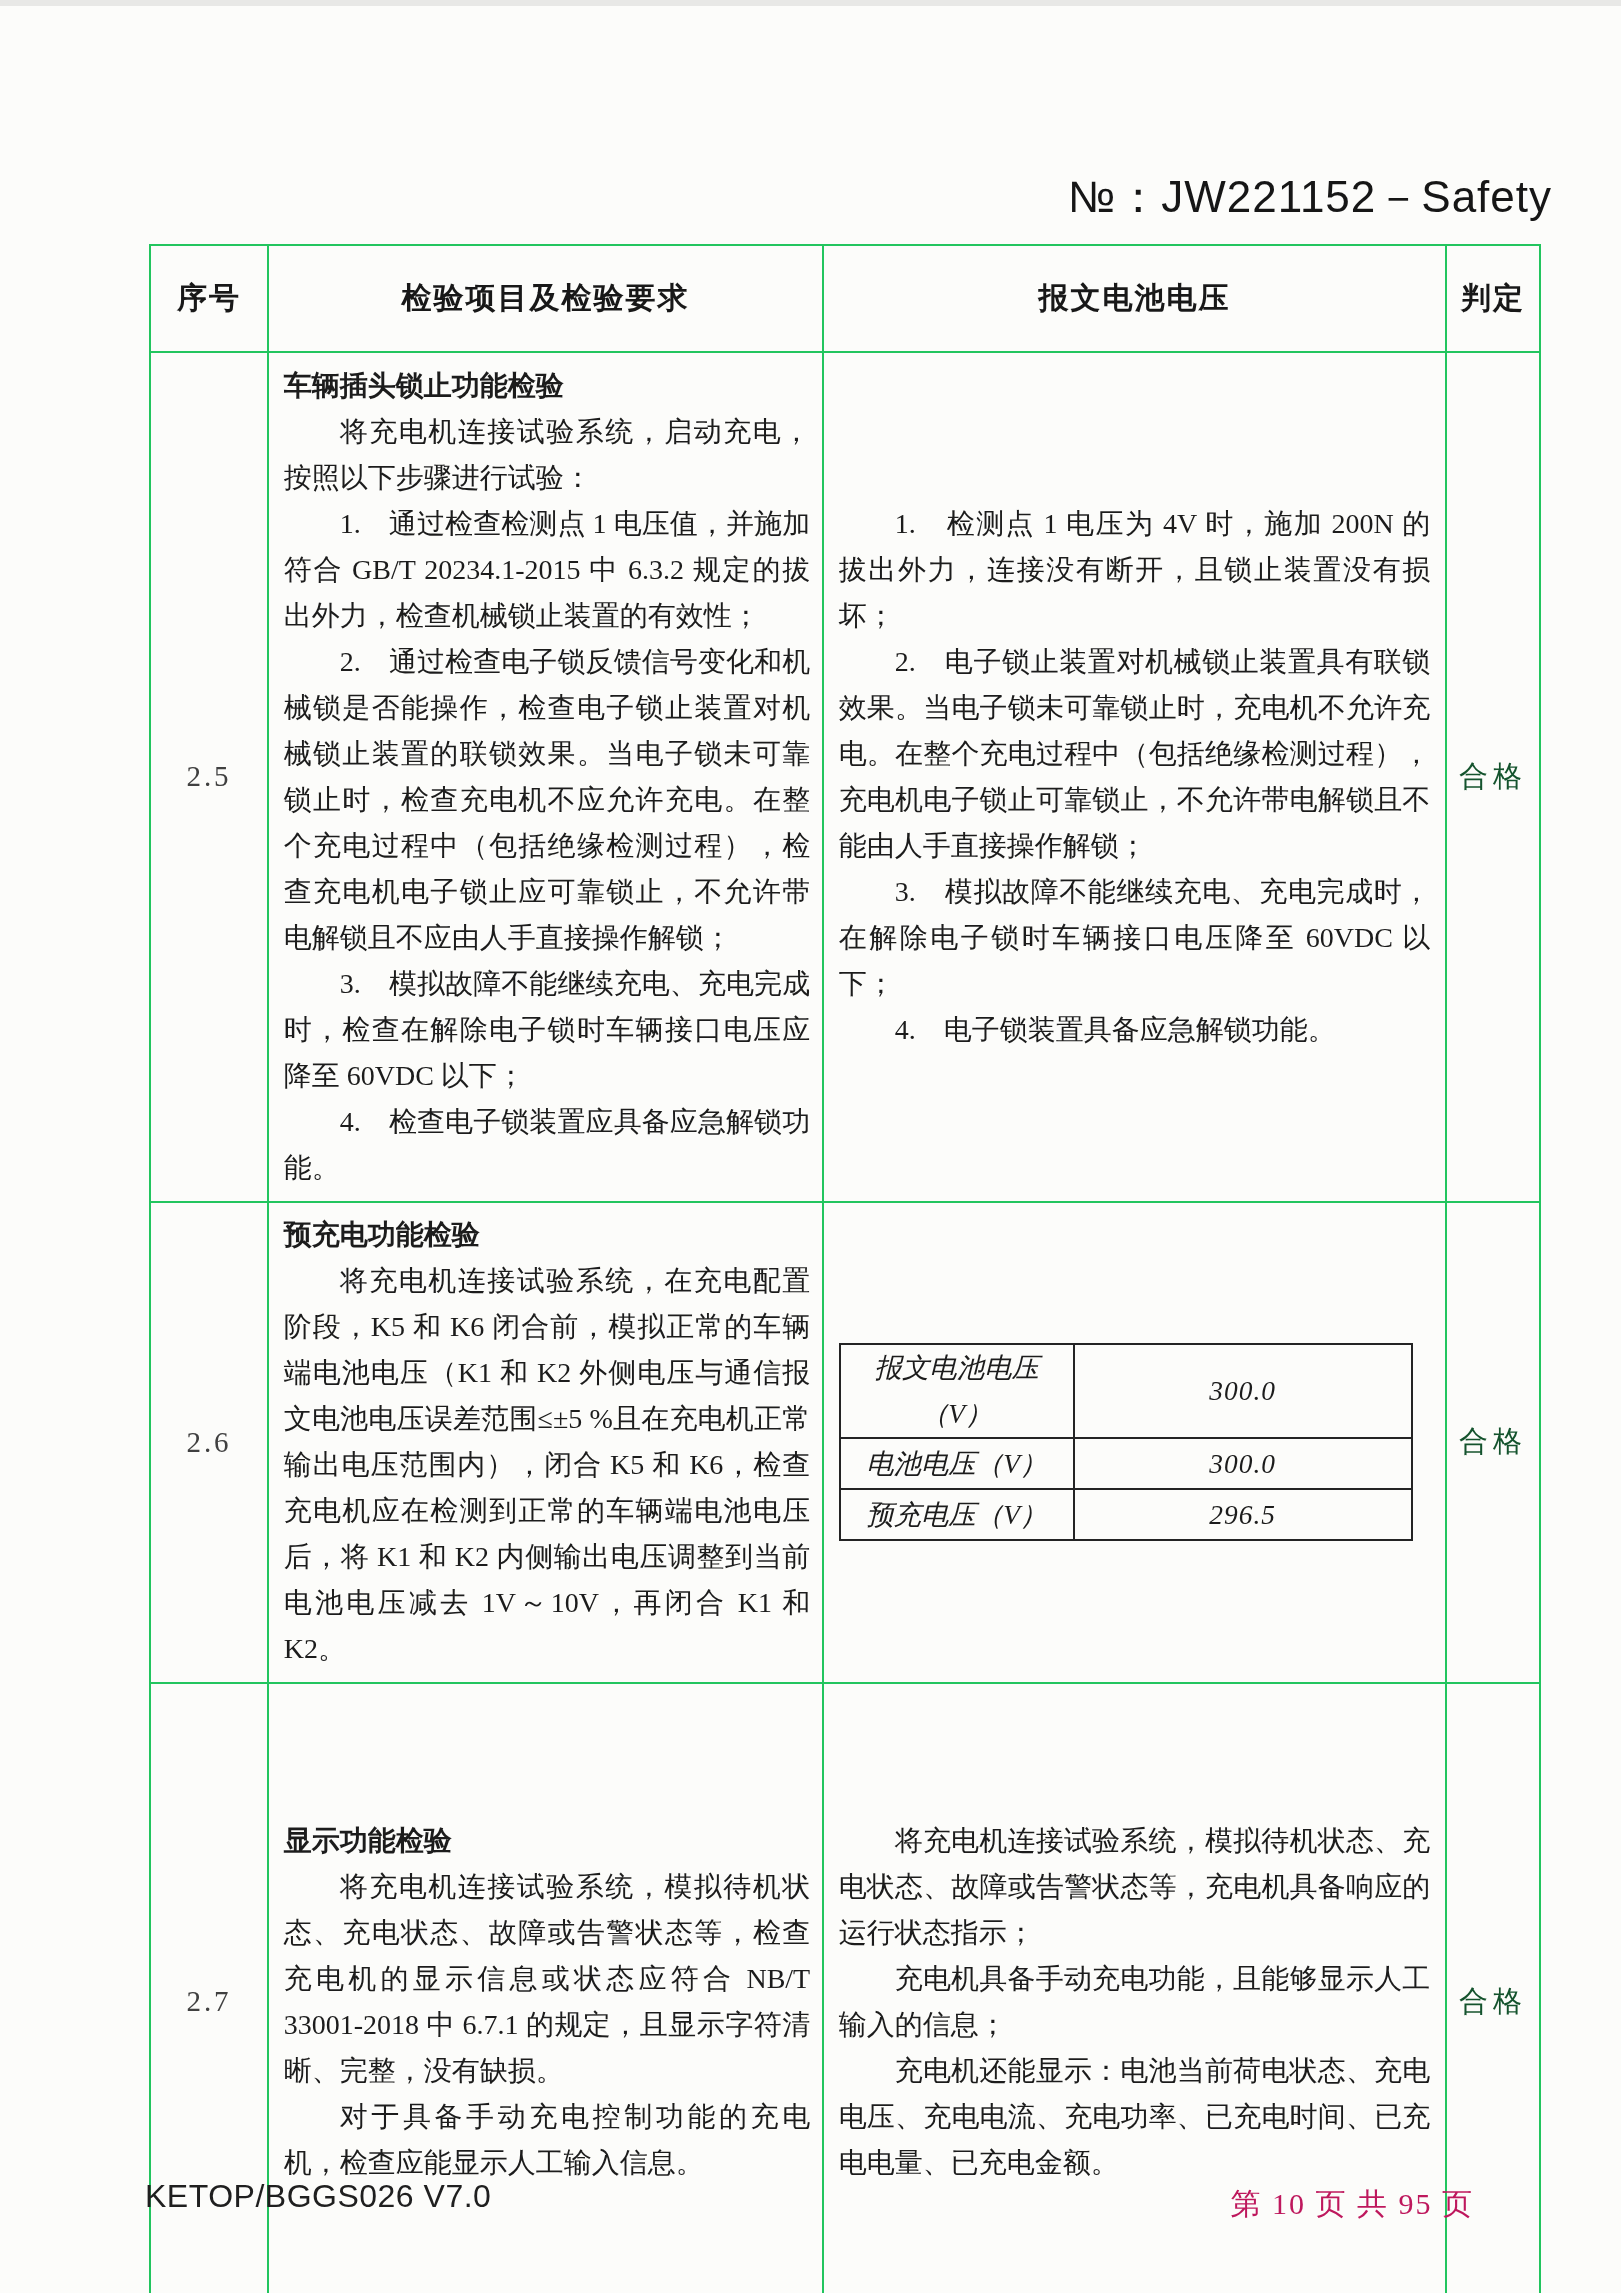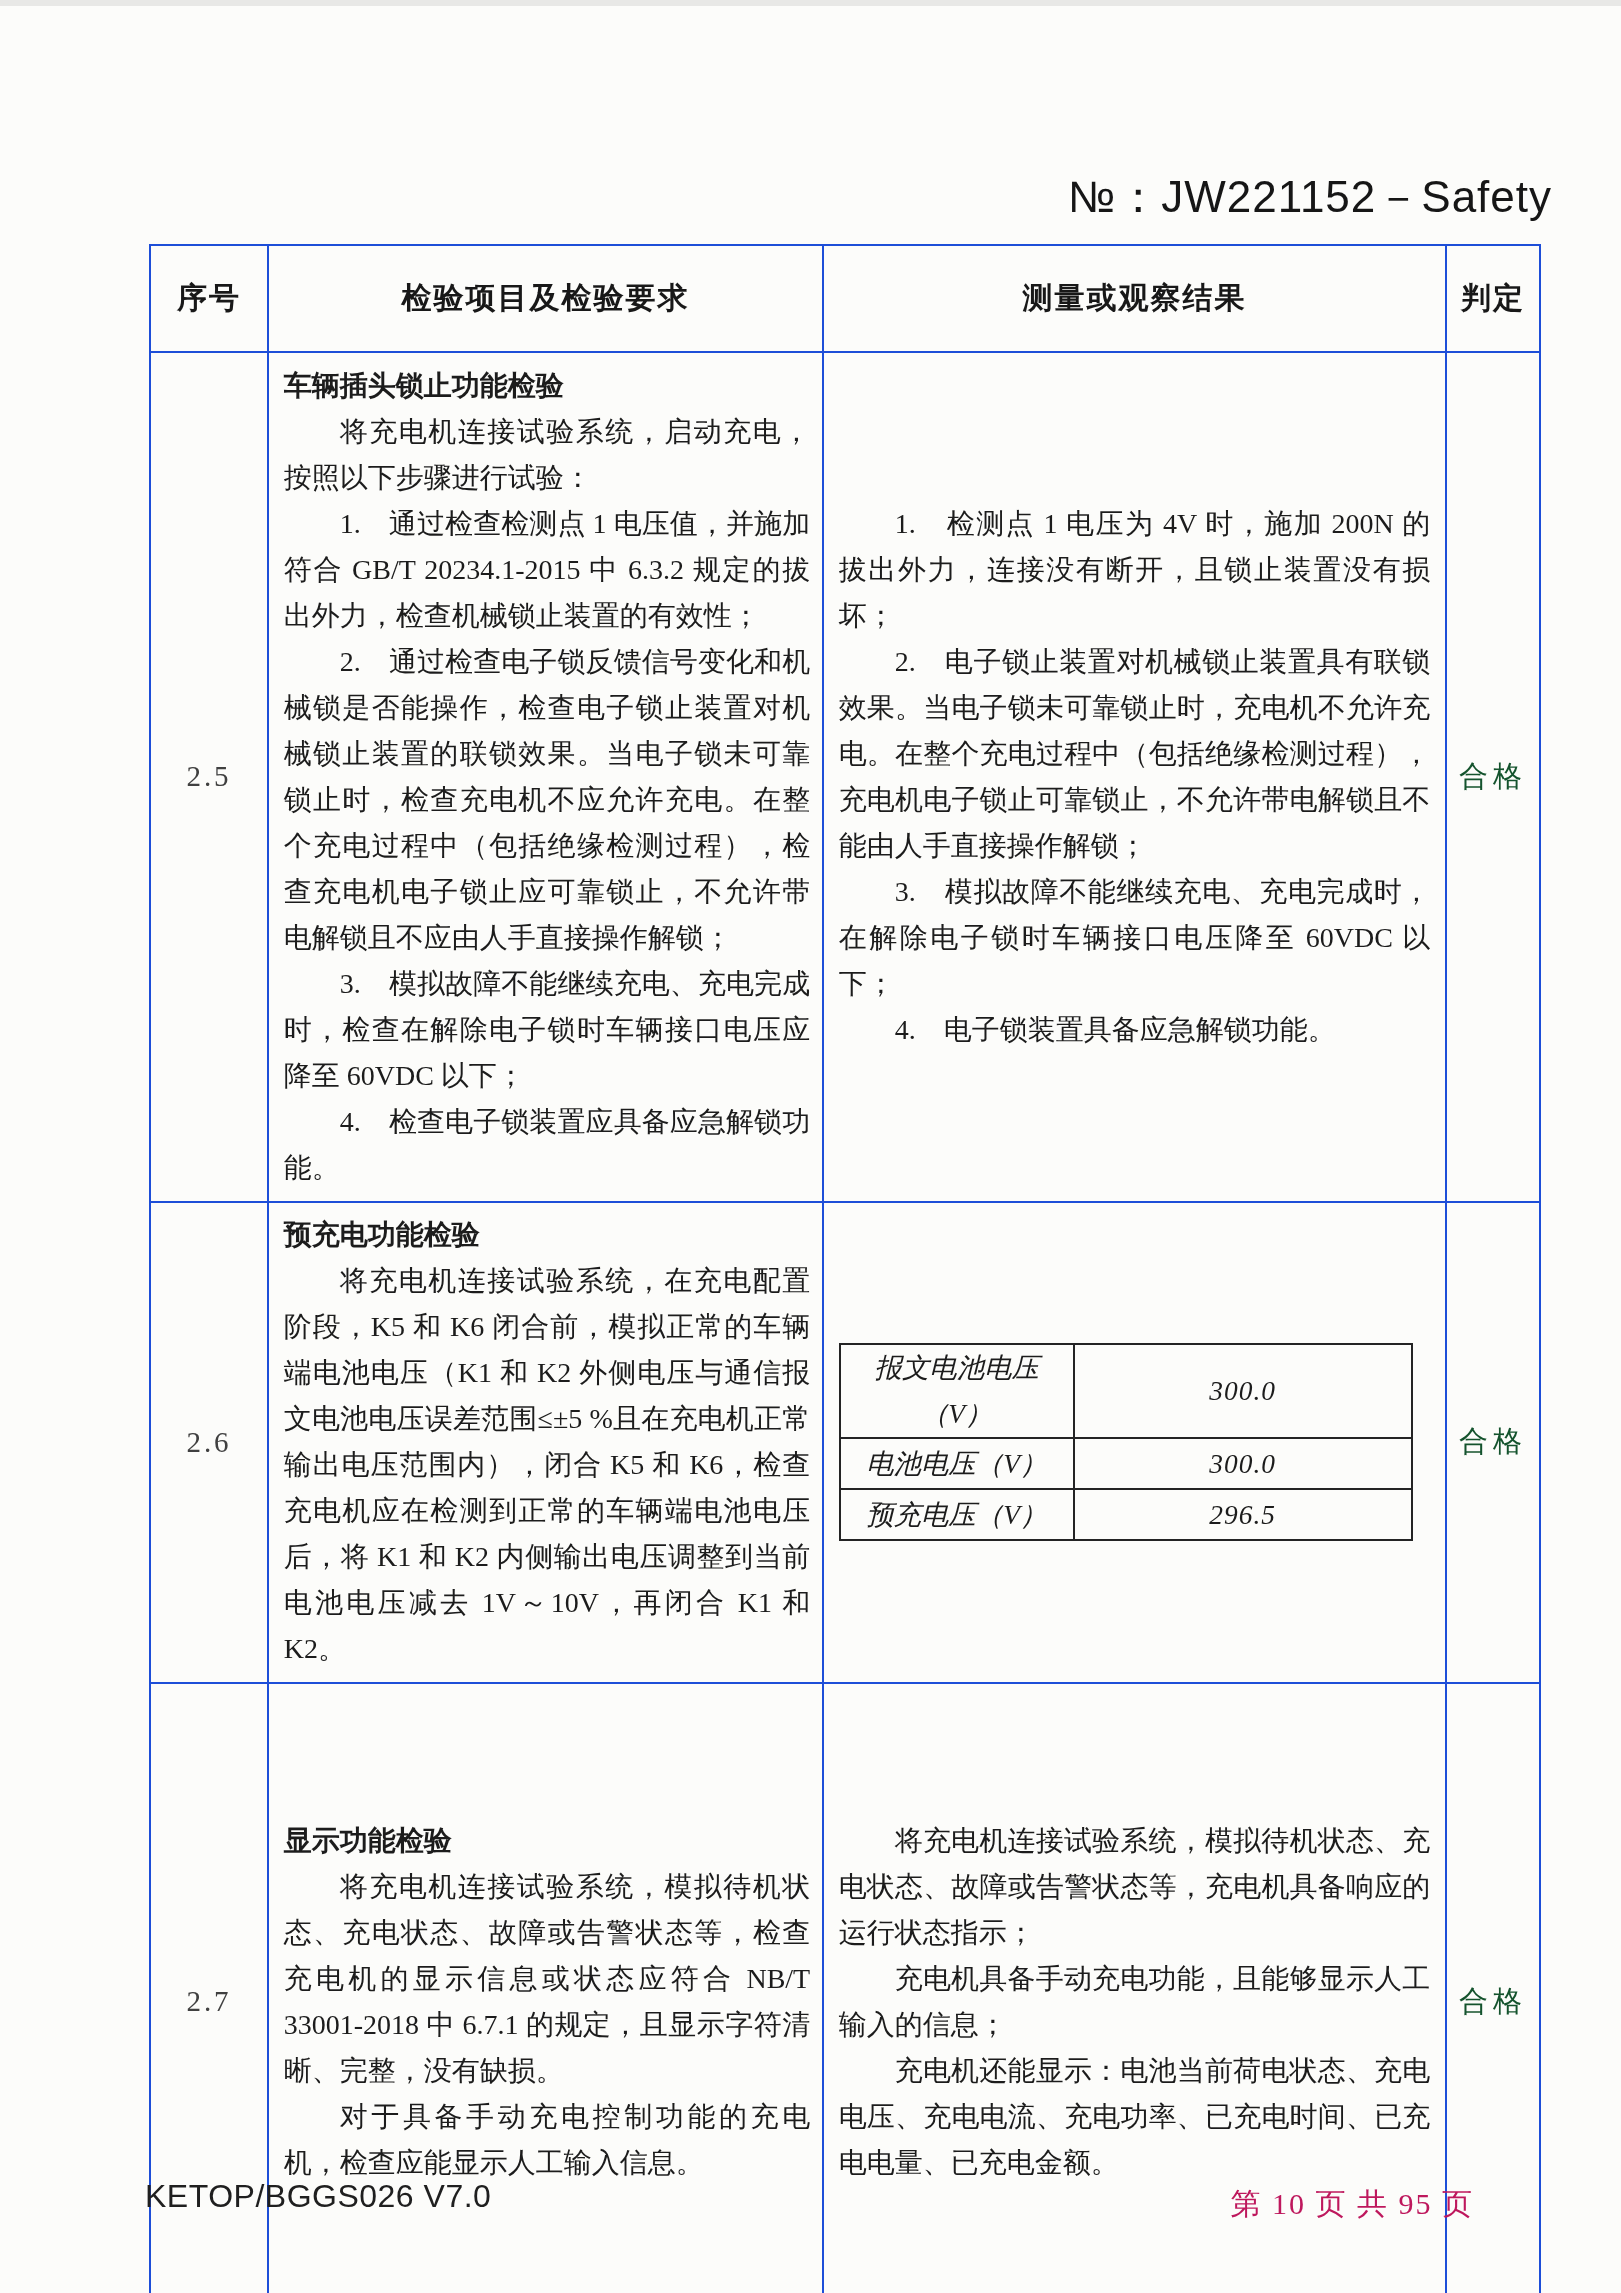--- a/index.html
+++ b/index.html
@@ -18,21 +18,21 @@
     font-size:44px;color:#161616;letter-spacing:1px;
     white-space:nowrap;
   }
   table.main{
     position:absolute;left:149px;top:238px;
     width:1390px;height:1913px;
     border-collapse:collapse;table-layout:fixed;
     background:transparent;
   }
   table.main td,table.main th{
-    border:2px solid #1d4ed8;
+    border:2px solid #22c55e;
     vertical-align:middle;
     font-weight:normal;
   }
   table.main{border:2.9px solid #1d1d1d;}
   tr.head-row th{
     font-size:30px;font-weight:bold;text-align:center;
     height:103px;letter-spacing:2px;color:#181818;
   }
   .c-no{
     text-align:center;font-size:29px;letter-spacing:2.9px;
@@ -86,21 +86,21 @@
       <col style="width:118px">
         <col style="width:555px">
         <col style="width:623px">
         <col style="width:94px">
     </colgroup>
 
     <tbody>
         <tr class="head-row">
       <th>序号</th>
       <th>检验项目及检验要求</th>
-      <th>测量或观察结果</th>
+      <th>报文电池电压</th>
       <th>判定</th>
     </tr>
 
     <tr style="height:745px">
       <td class="c-no">2.5</td>
       <td class="c-req">
         <p class="block-title">车辆插头锁止功能检验</p>
         <p class="para">将充电机连接试验系统，启动充电，按照以下步骤进行试验：</p>
         <p class="para">1.　通过检查检测点 1 电压值，并施加符合 GB/T 20234.1-2015 中 6.3.2 规定的拔出外力，检查机械锁止装置的有效性；</p>
         <p class="para">2.　通过检查电子锁反馈信号变化和机械锁是否能操作，检查电子锁止装置对机械锁止装置的联锁效果。当电子锁未可靠锁止时，检查充电机不应允许充电。在整个充电过程中（包括绝缘检测过程），检查充电机电子锁止应可靠锁止，不允许带电解锁且不应由人手直接操作解锁；</p>

